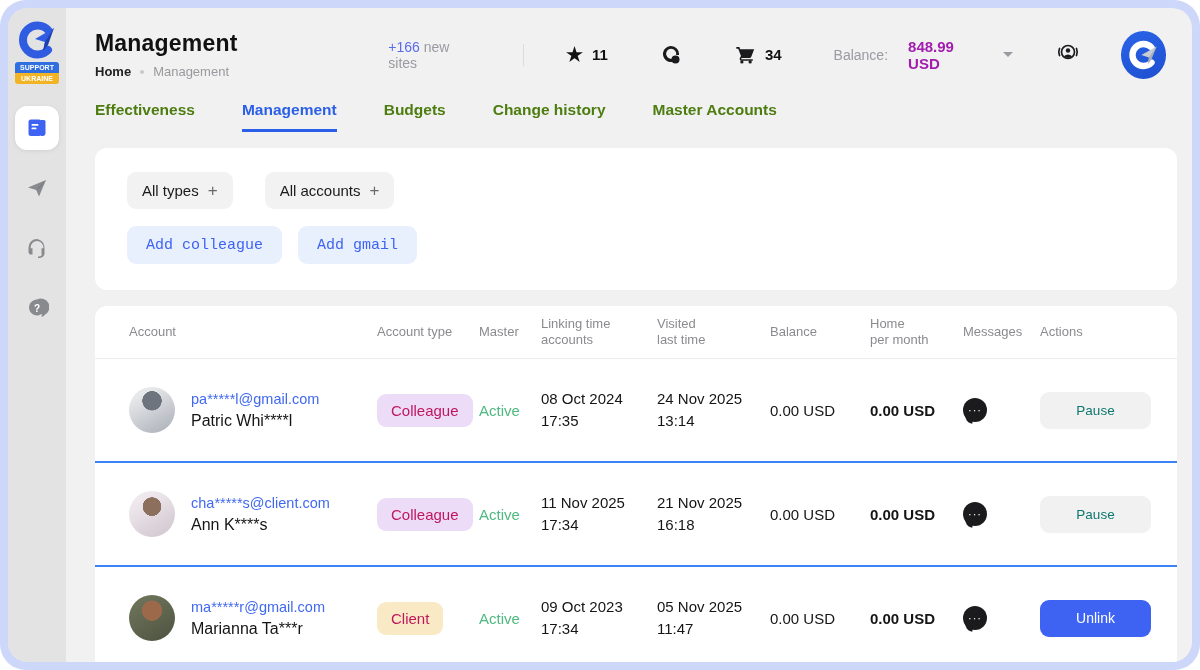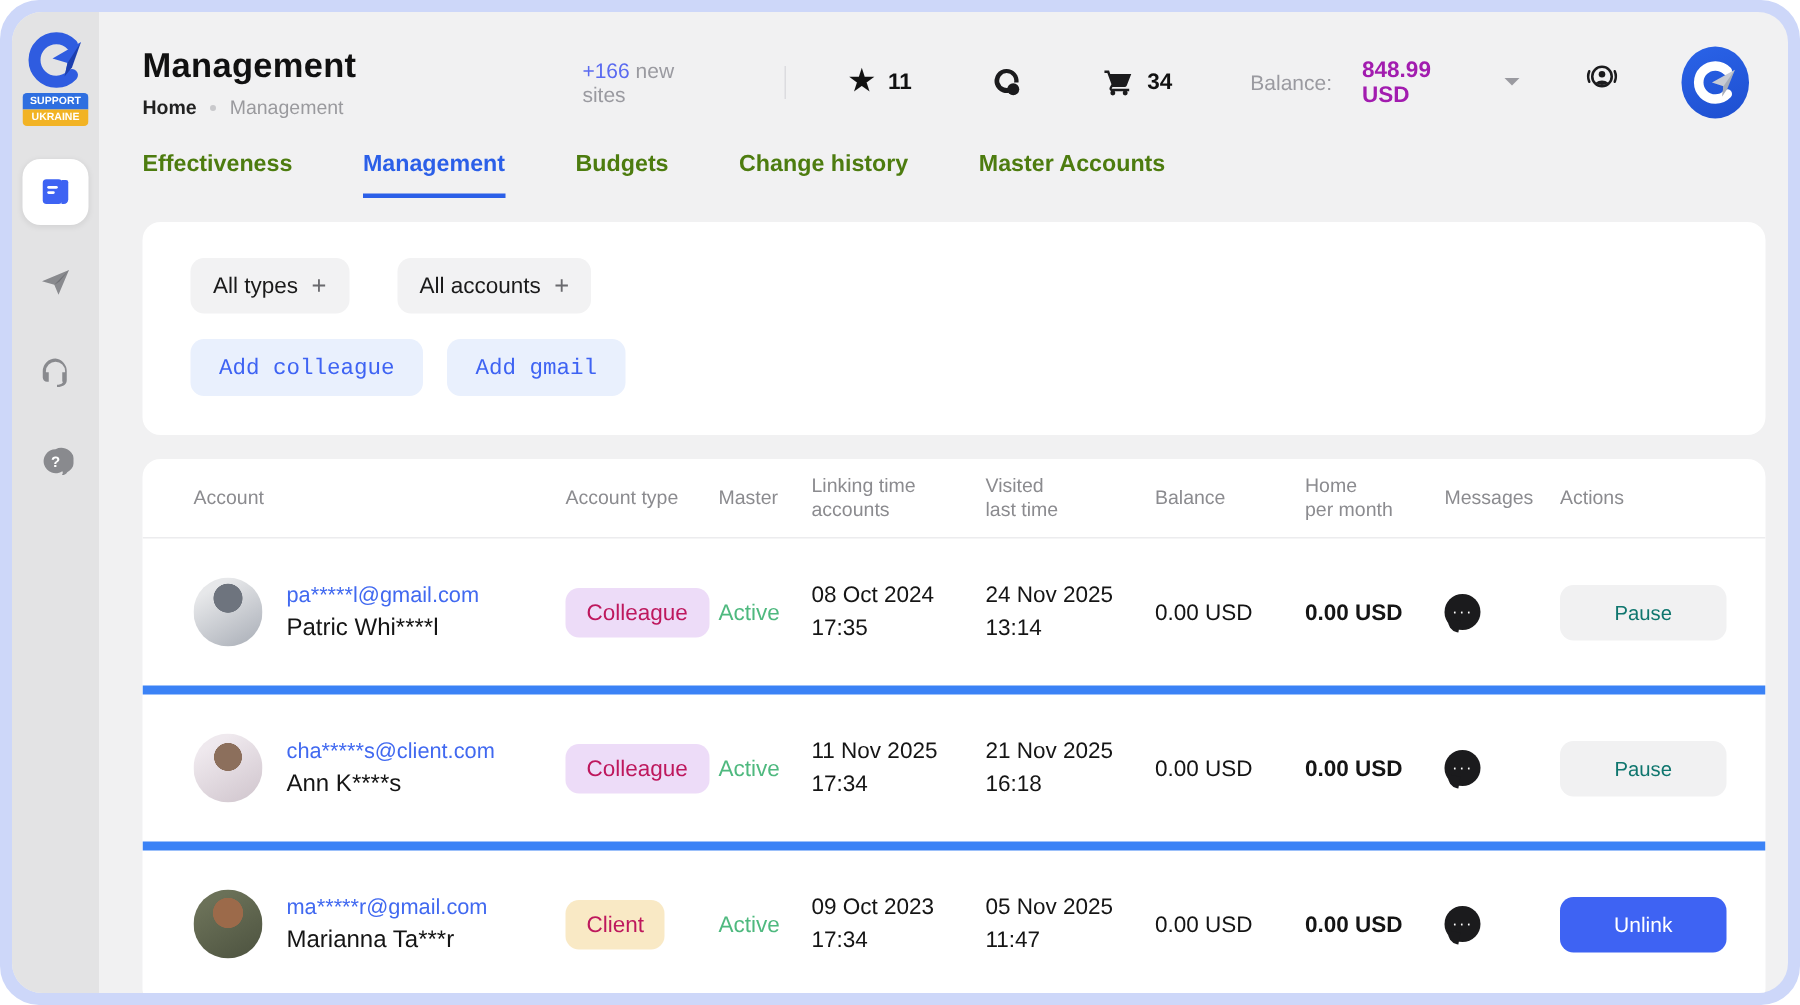--- a/index.html
+++ b/index.html
@@ -53,21 +53,21 @@
   .chip { background:#f2f2f3; border:none; border-radius:9px; height:37px; padding:0 15px; font-size:15px; color:#1a1a1a; display:flex; align-items:center; gap:9px; cursor:pointer; font-family:inherit; }
   .chip .plus { color:#6a6a6e; font-size:17px; }
   .add-row { display:flex; gap:16px; margin-top:17px; }
   .add-btn { background:#e9f0fd; border:none; border-radius:9px; height:38px; padding:0 19px; font-size:15px; color:#3e63f3; cursor:pointer; font-family:Liberation Mono, monospace; }
 
   
   .table-card { padding:0; overflow:hidden; }
   .t-grid { display:grid; grid-template-columns:248px 102px 62px 116px 113px 100px 93px 77px 1fr; align-items:center; padding:0 26px 0 34px; }
   .t-head { height:53px; border-bottom:1px solid #ececee; }
   .t-head .th { font-size:13px; color:#8b8b8f; white-space:pre-line; line-height:16px; }
-  .t-row { height:104px; border-bottom:6px solid #3b82f6; }
+  .t-row { height:104px; border-bottom:2px solid #3b82f6; }
   .acct-cell { display:flex; align-items:center; gap:16px; }
   .avatar { width:46px; height:46px; border-radius:50%; flex-shrink:0; }
   .av-0 { background:radial-gradient(circle at 50% 30%, #6e747e 0 24%, transparent 25%), linear-gradient(150deg,#e7e8ea 20%,#a8adb6); }
   .av-1 { background:radial-gradient(circle at 50% 34%, #8c6f5c 0 24%, transparent 25%), linear-gradient(150deg,#efe9ee 20%,#cfc4cc); }
   .av-2 { background:radial-gradient(circle at 50% 34%, #9c6a4a 0 26%, transparent 27%), linear-gradient(150deg,#6b7158 20%,#4c523f); }
   .acct-email { font-size:14.5px; color:#4169f0; cursor:pointer; }
   .acct-name { font-size:16px; color:#151515; margin-top:5px; }
   .badge { display:inline-block; padding:8px 14px; border-radius:9px; font-size:15px; color:#be185d; }
   .badge.colleague { background:#eddcf8; }
   .badge.client { background:#f9e9c5; }

